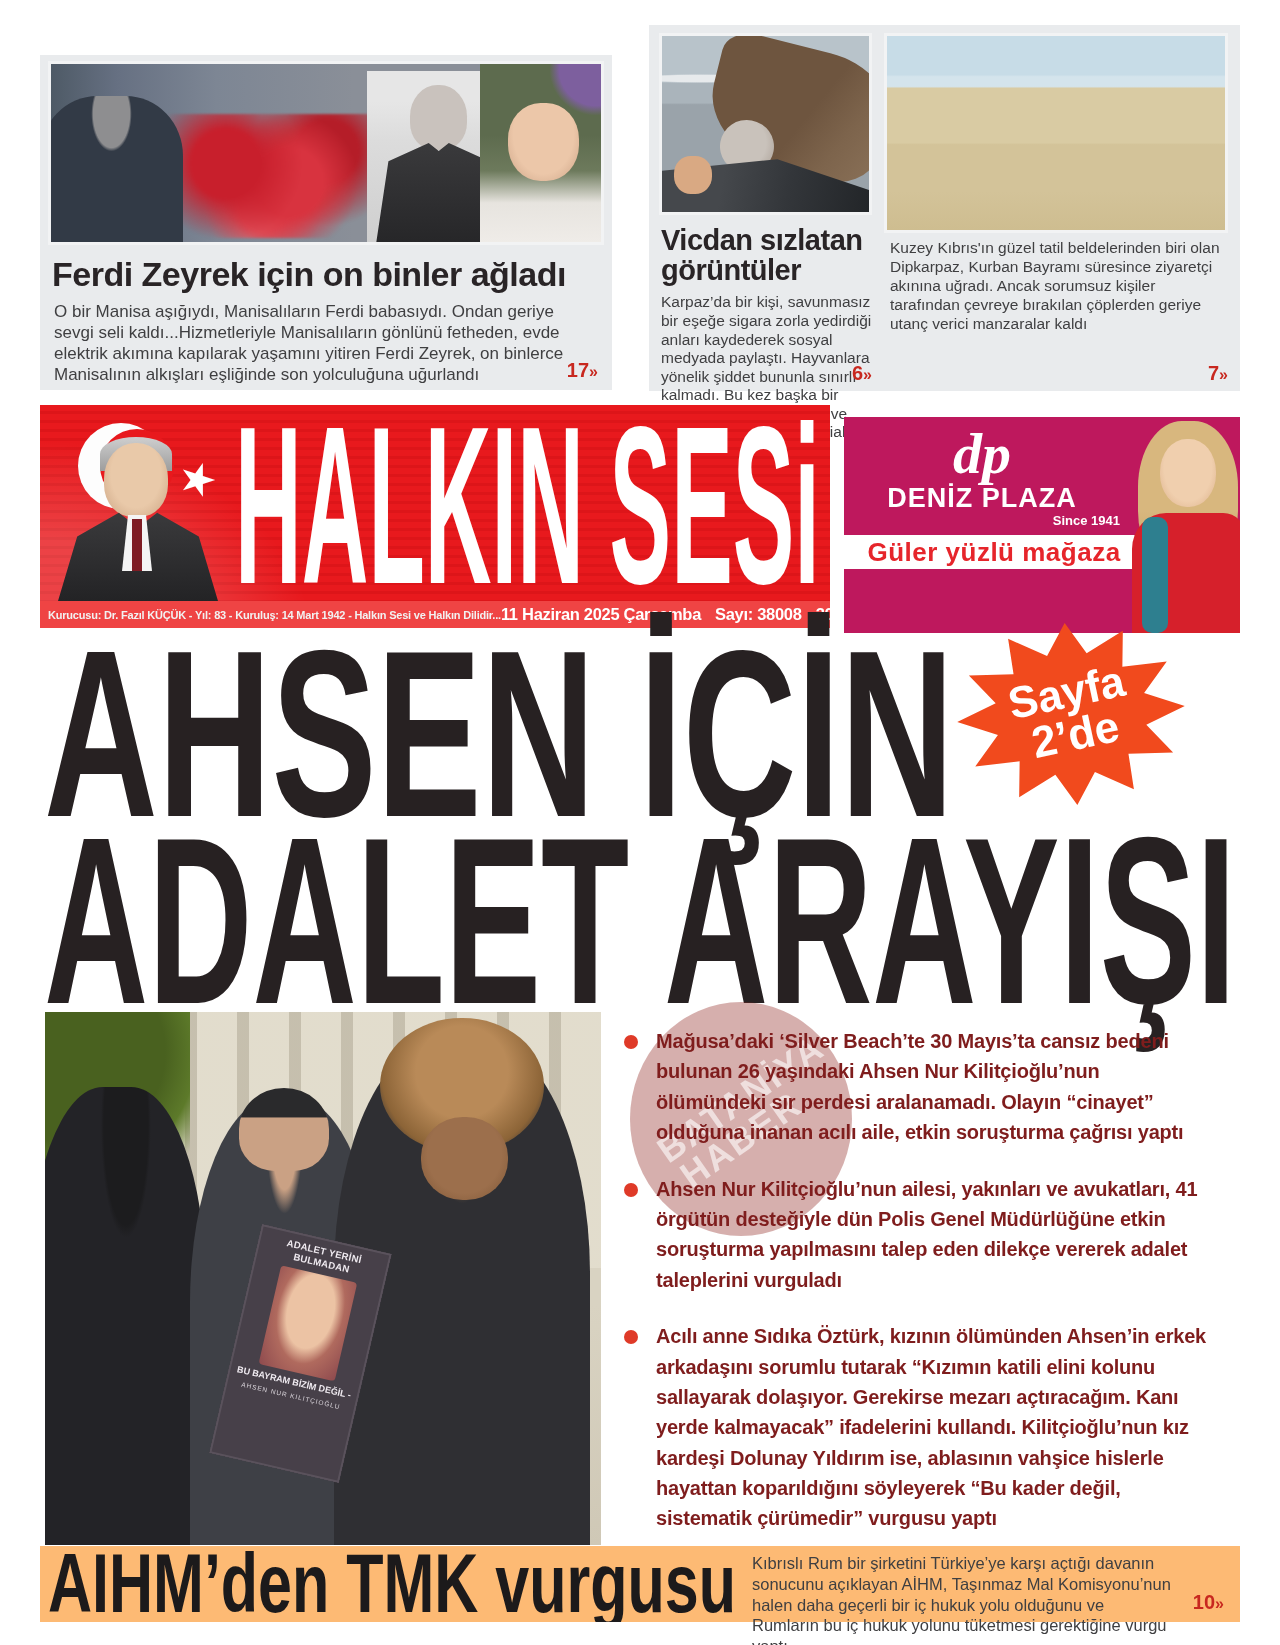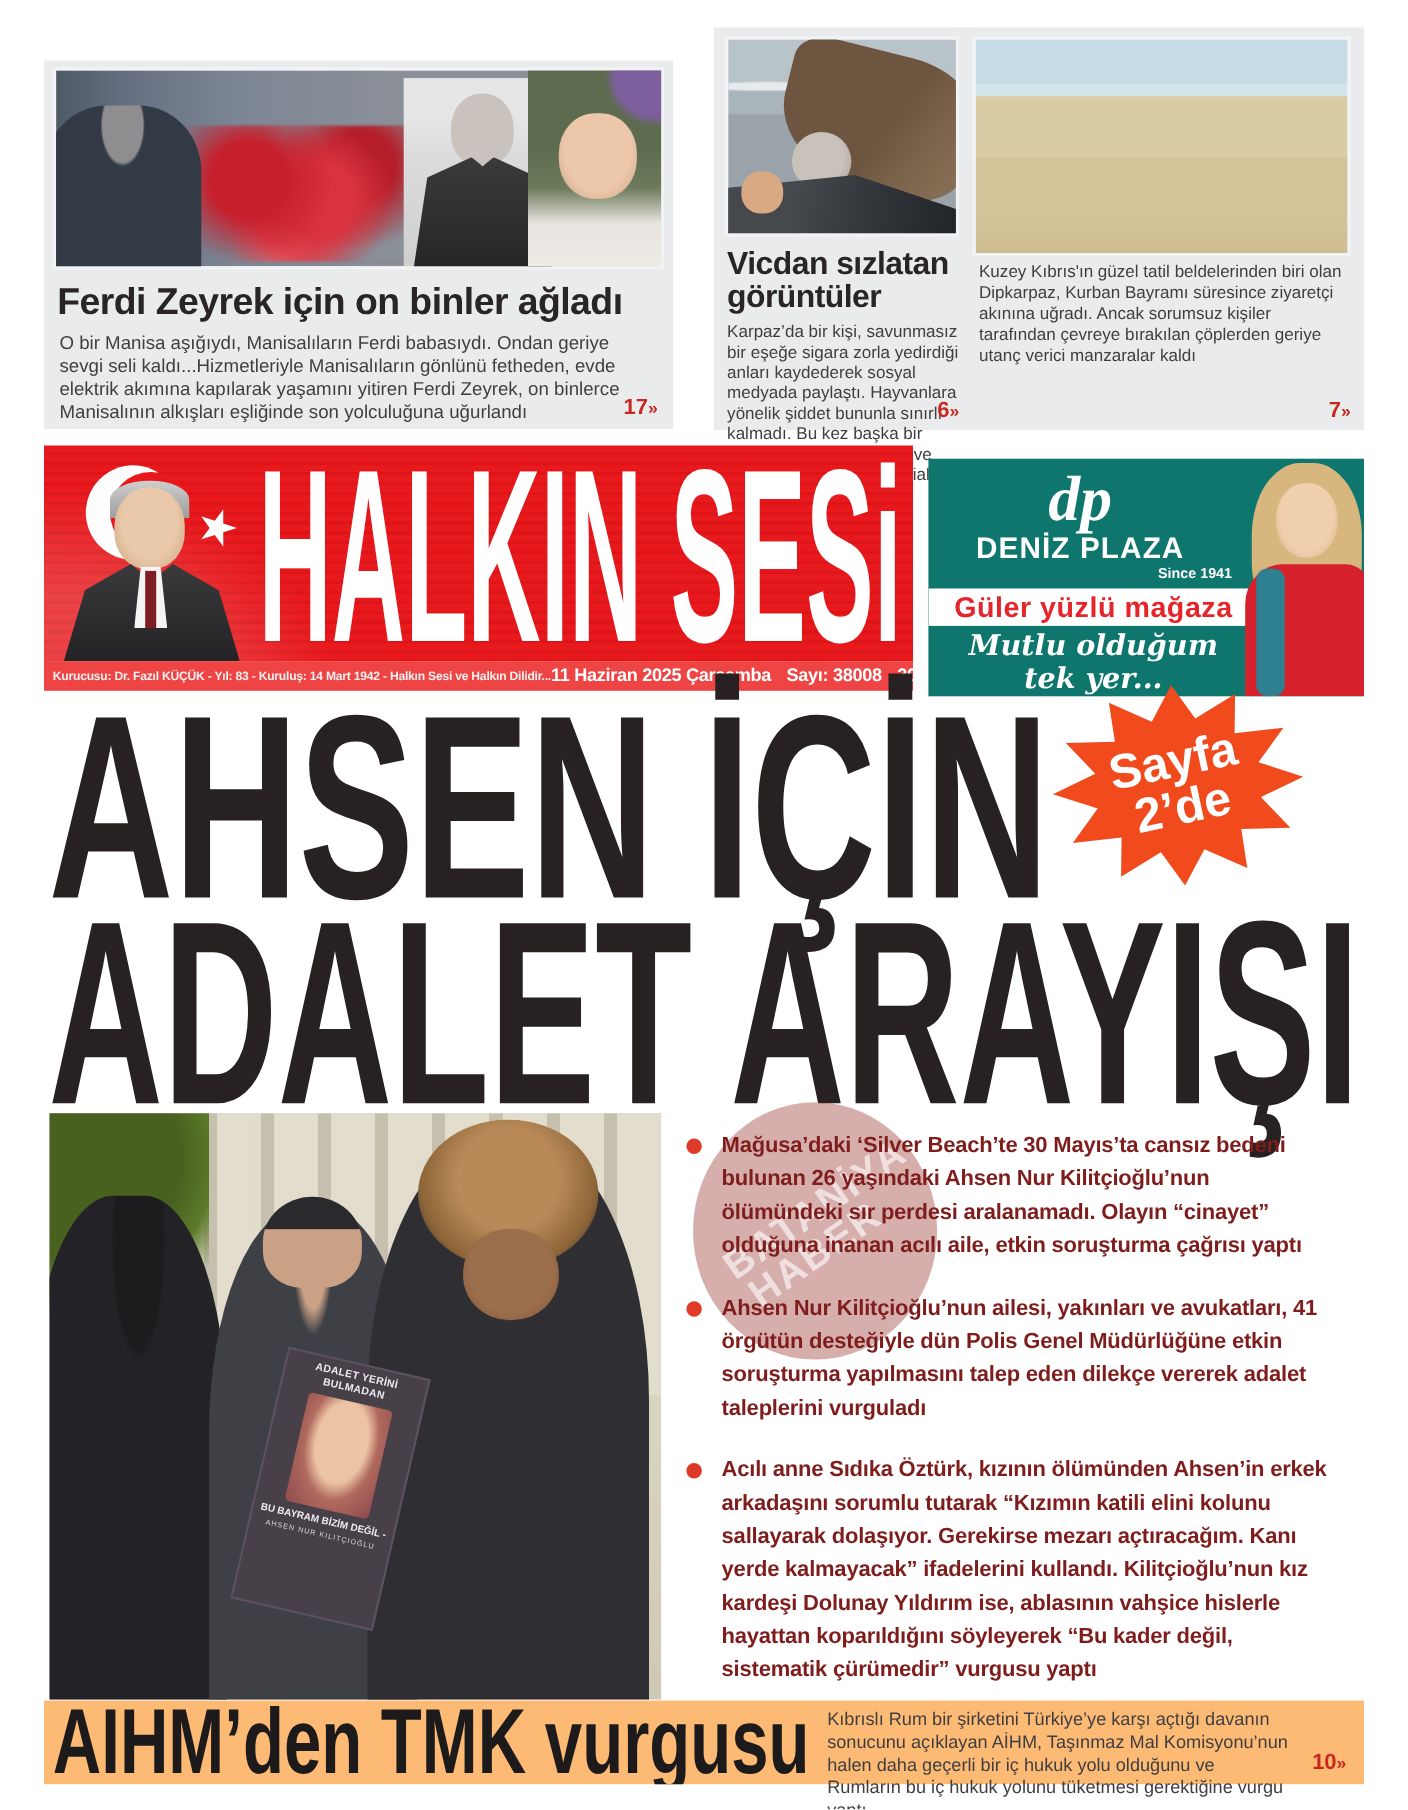--- a/index.html
+++ b/index.html
@@ -108,21 +108,21 @@
   .founder-shirt { position:absolute; left:64px; top:72px; width:30px; height:56px; background:#f4f4f4;
     clip-path:polygon(20% 0,80% 0,100% 100%,0 100%); }
   .founder-tie { position:absolute; left:74px; top:76px; width:10px; height:52px; background:#7e1c24; }
   #masthead svg { position:absolute; left:0; top:0; }
   
   #founder-strip { position:absolute; left:40px; top:601px; width:790px; height:27px; background:#ef4444;
     display:flex; align-items:center; justify-content:space-between; padding:0 8px; white-space:nowrap; }
   #founder-strip .left { color:#f2f2f2; font-size:11px; font-weight:bold; letter-spacing:-0.2px; }
   #founder-strip .right { color:#fff; font-weight:bold; font-size:16.5px; letter-spacing:-0.3px; display:flex; gap:14px; }
   
-  #advert { position:absolute; left:844px; top:417px; width:396px; height:216px; background:#0f766e; overflow:hidden; }
+  #advert { position:absolute; left:844px; top:417px; width:396px; height:216px; background:#be185d; overflow:hidden; }
   .ad-girl { position:absolute; right:-6px; top:0; width:118px; height:216px; }
   .ad-hair { position:absolute; left:10px; top:4px; width:100px; height:150px; border-radius:44% 44% 40% 40%;
     background:linear-gradient(180deg,#d8b77e 0 60%, #c6a264 100%); }
   .ad-face { position:absolute; left:32px; top:22px; width:56px; height:68px; border-radius:48%;
     background:radial-gradient(ellipse at 50% 42%, #f0cfae 0 60%, #d9ad85 100%); }
   .ad-shirt { position:absolute; left:4px; top:96px; width:114px; height:120px; border-radius:30% 20% 0 0;
     background:#d6202b; }
   .ad-strap { position:absolute; left:14px; top:100px; width:26px; height:116px; background:#2e7f8f; border-radius:10px; }
   .ad-mono { top:8px; font-size:58px; font-weight:bold; font-family:"Liberation Serif", serif; font-style:italic; line-height:1;
     position:absolute; left:0; width:276px; text-align:center; color:#fff; }
@@ -250,24 +250,20 @@
     </span>
   </div>
 
   <div id="advert">
     <div class="ad-mono">dp</div>
     <div class="ad-brand">DENİZ PLAZA</div>
     <div class="ad-since">Since 1941</div>
     <div class="ad-band">
       <span>Güler yüzlü mağaza</span>
     </div>
-    <div class="ad-script">
-      <div>Mutlu olduğum</div>
-      <div>tek yer...</div>
-    </div>
     <div class="ad-girl">
       <div class="ad-hair"></div>
       <div class="ad-face"></div>
       <div class="ad-shirt"></div>
       <div class="ad-strap"></div>
     </div>
   </div>
 
   <svg class="lead-line" style="left:42px; top:638px;" width="930" height="215" viewBox="0 0 930 215">
     <text x="2" y="178" textLength="910" lengthAdjust="spacingAndGlyphs" font-family="Liberation Sans, sans-serif" font-weight="bold" font-size="238" fill="#272122">AHSEN İÇİN</text>

